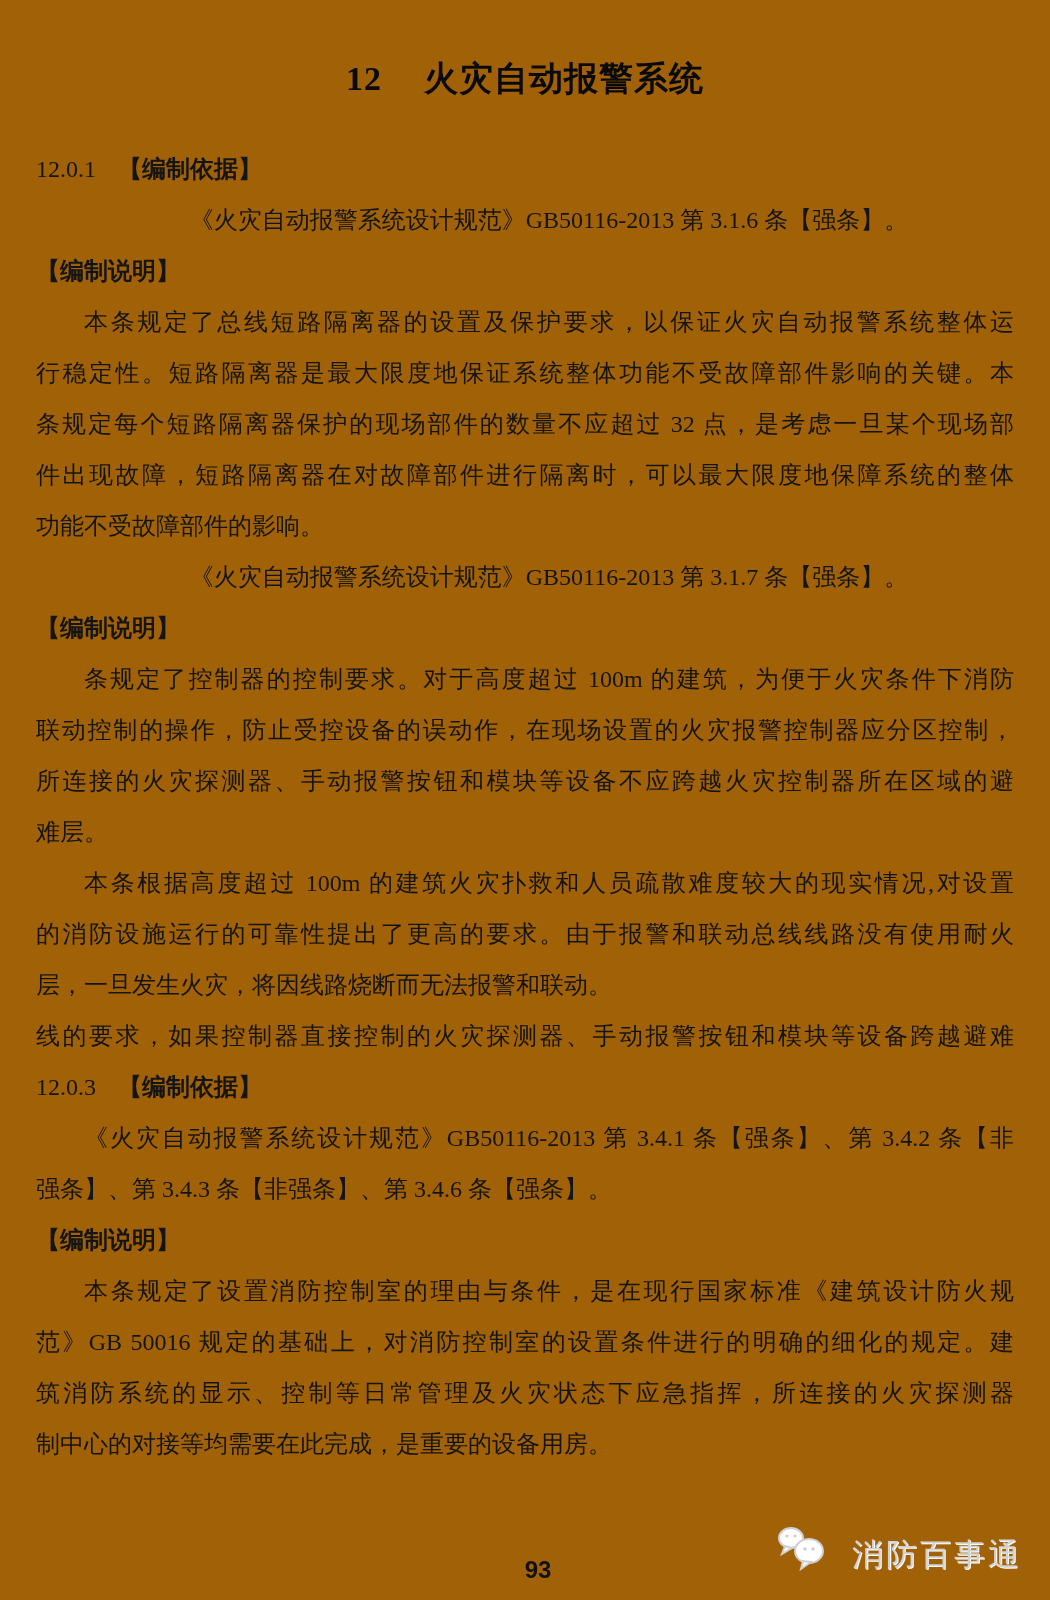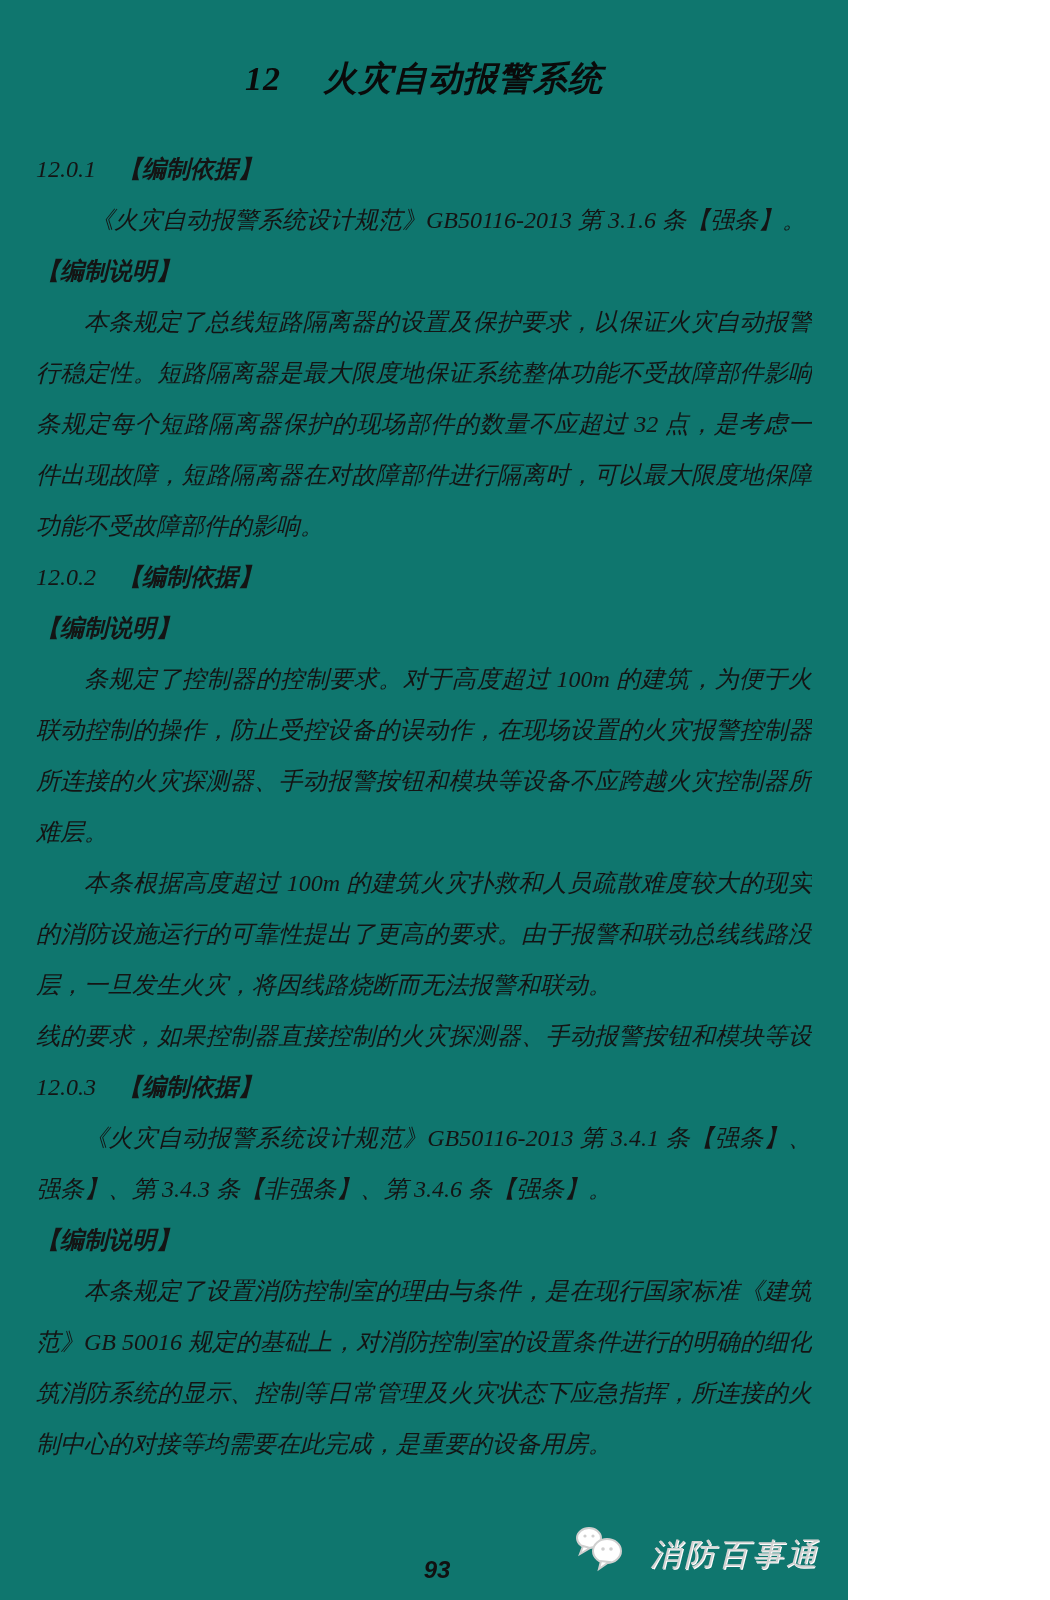--- a/index.html
+++ b/index.html
@@ -4,25 +4,24 @@
 <style>
   * { margin: 0; padding: 0; box-sizing: border-box; }
   html, body { width: 1050px; height: 1600px; }
   body {
     background: #ffffff;
     font-family: "Liberation Serif", "DejaVu Serif", serif;
     color: #121212;
   }
   .page {
     position: relative;
-    width: 848px;
+    width: 1050px;
     height: 1600px;
-    background: #0f766e;
+    background: #a16207;
     overflow: hidden;
-    font-style: italic;
   }
   .chapter-title {
     padding-top: 56px;
     text-align: center;
     font-weight: bold;
     font-size: 34px;
     color: #0a0a0a;
     letter-spacing: 1px;
   }
   .chapter-title .num { margin-right: 42px; }
@@ -82,21 +81,21 @@
 
   <div class="lines" id="lines">
       <div class="line head"><span class="num">12.0.1</span><span class="hlabel">【编制依据】</span></div>
       <div class="line body indent">《火灾自动报警系统设计规范》GB50116-2013 第 3.1.6 条【强条】。</div>
       <div class="line label">【编制说明】</div>
       <div class="line body indent fill">本条规定了总线短路隔离器的设置及保护要求，以保证火灾自动报警系统整体运</div>
       <div class="line body fill">行稳定性。短路隔离器是最大限度地保证系统整体功能不受故障部件影响的关键。本</div>
       <div class="line body fill">条规定每个短路隔离器保护的现场部件的数量不应超过 32 点，是考虑一旦某个现场部</div>
       <div class="line body fill">件出现故障，短路隔离器在对故障部件进行隔离时，可以最大限度地保障系统的整体</div>
       <div class="line body">功能不受故障部件的影响。</div>
-      <div class="line head"><span class="num">12.0.2</span><span class="hlabel">【编制依据】</span></div>
+      <div class="line body indent">《火灾自动报警系统设计规范》GB50116-2013 第 3.1.7 条【强条】。</div>
       <div class="line label">【编制说明】</div>
       <div class="line body indent fill">条规定了控制器的控制要求。对于高度超过 100m 的建筑，为便于火灾条件下消防</div>
       <div class="line body fill">联动控制的操作，防止受控设备的误动作，在现场设置的火灾报警控制器应分区控制，</div>
       <div class="line body fill">所连接的火灾探测器、手动报警按钮和模块等设备不应跨越火灾控制器所在区域的避</div>
       <div class="line body">难层。</div>
       <div class="line body indent fill">本条根据高度超过 100m 的建筑火灾扑救和人员疏散难度较大的现实情况,对设置</div>
       <div class="line body fill">的消防设施运行的可靠性提出了更高的要求。由于报警和联动总线线路没有使用耐火</div>
       <div class="line body">层，一旦发生火灾，将因线路烧断而无法报警和联动。</div>
       <div class="line body fill">线的要求，如果控制器直接控制的火灾探测器、手动报警按钮和模块等设备跨越避难</div>
       <div class="line head"><span class="num">12.0.3</span><span class="hlabel">【编制依据】</span></div>

